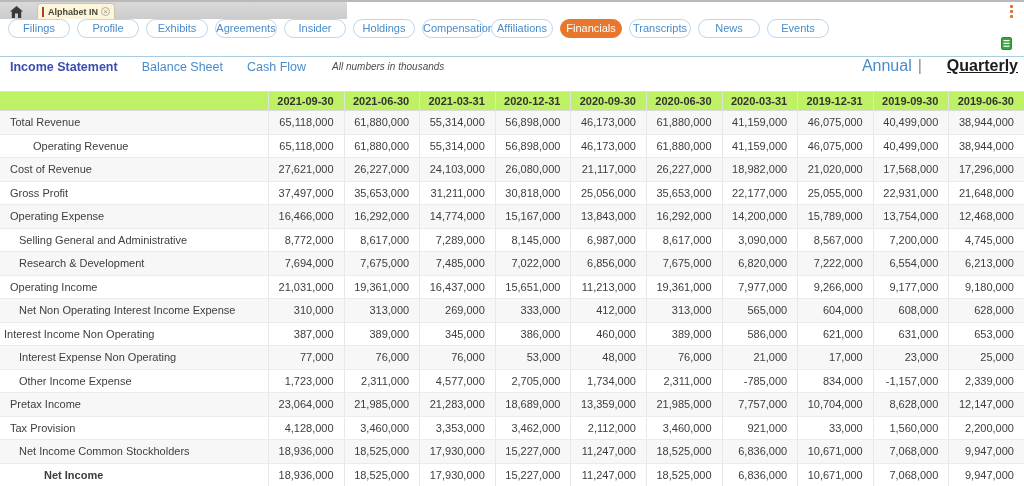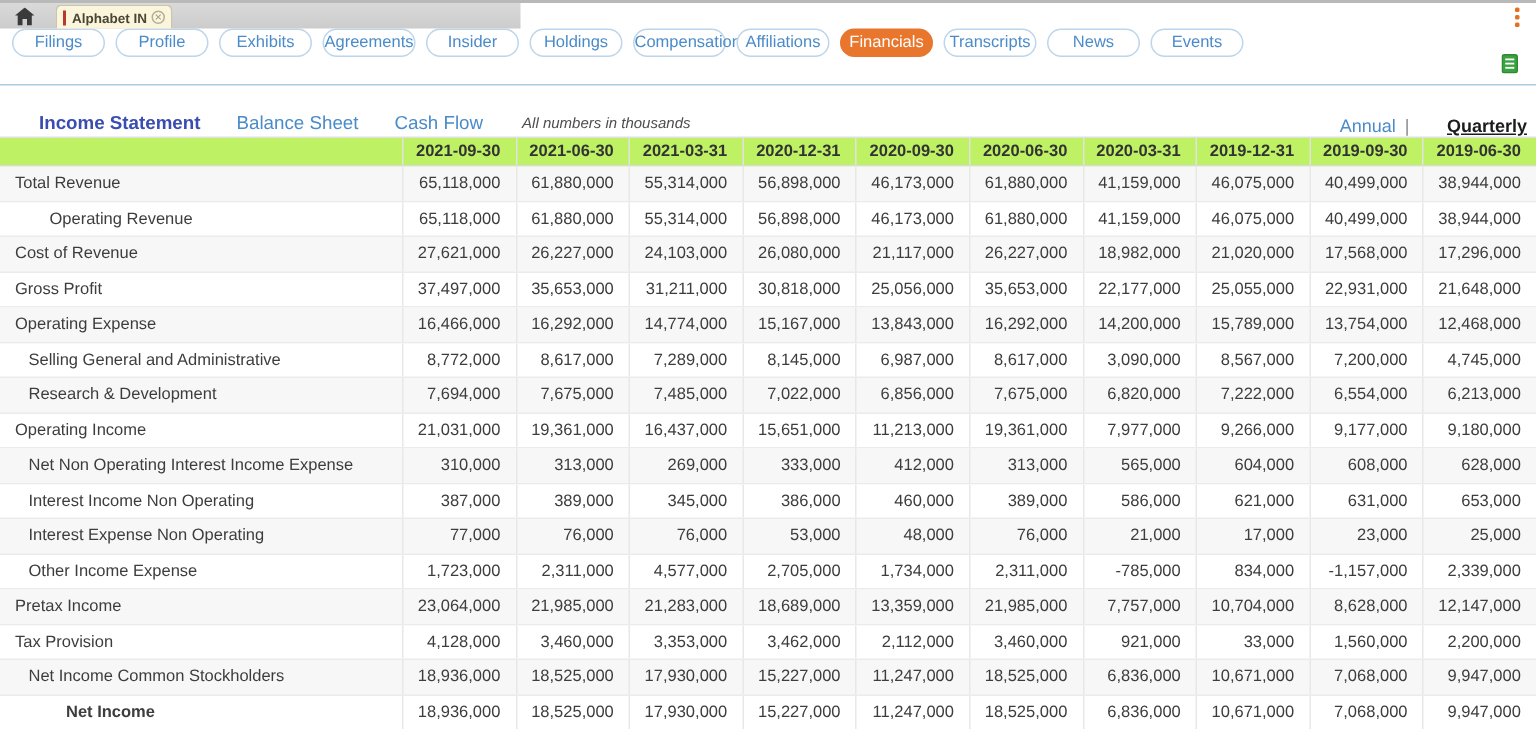--- a/index.html
+++ b/index.html
@@ -29,27 +29,27 @@
   .pill { border:1px solid #bcd6ec; border-radius:10px; background:#fff; color:#4a8bc9;
           font-size:11px; line-height:11px; padding:3px 0; width:62px; text-align:center;
           margin-right:7px; white-space:nowrap; }
   .pill-active { background:#e8762c; border-color:#e8762c; color:#fff; }
 
   
   .export-row { position:relative; height:16px; background:#fff; }
   .export-icon { position:absolute; right:12px; bottom:2px; }
 
   
-  .stmt-bar { height:35px; border-top:1px solid #abcbe1; display:flex; align-items:flex-end;
-              justify-content:space-between; padding:0 6px 0 26px; background:#fff; }
+  .stmt-bar { height:35px; border-top:1px solid #abcbe1; display:flex; align-items:flex-start;
+              justify-content:space-between; padding:0 6px 0 10px; background:#fff; }
   .stmt-left { display:flex; align-items:center; }
   .stmt-tab { font-size:12.5px; color:#4a8bc9; margin-right:24px; white-space:nowrap; }
   .stmt-tab-active { color:#3a4db0; font-weight:bold; }
   .stmt-note { font-size:10px; font-style:italic; color:#4d4d4d; margin-left:2px; }
-  .period-toggle { font-size:12px; display:flex; align-items:center; }
+  .period-toggle { font-size:16px; display:flex; align-items:center; }
   .period-annual { color:#4a8bc9; }
   .period-sep { color:#8a8a8a; margin:0 6px; }
   .period-quarterly { color:#1c1c1c; font-weight:bold; text-decoration:underline;margin-left:19px; }
 
   
   .fin-table { width:1024px; border-top:1px solid #e0e0e0; }
   .thead { display:flex; height:19px; background:#bef264; border-bottom:1px solid #dadada; }
   .th-label { width:268px; flex:none; }
   .th { flex:1; font-size:11px; font-weight:bold; color:#333; text-align:right;
         padding-right:10px; line-height:18px; border-left:1px solid #e2e2e2; white-space:nowrap; }
@@ -248,21 +248,21 @@
         <div class="td">269,000</div>
         <div class="td">333,000</div>
         <div class="td">412,000</div>
         <div class="td">313,000</div>
         <div class="td">565,000</div>
         <div class="td">604,000</div>
         <div class="td">608,000</div>
         <div class="td">628,000</div>
       </div>
       <div class="trow">
-        <div class="td-label" style="padding-left: 19px;">Interest Income Non Operating</div>
+        <div class="td-label" style="padding-left: 4px;">Interest Income Non Operating</div>
         <div class="td">387,000</div>
         <div class="td">389,000</div>
         <div class="td">345,000</div>
         <div class="td">386,000</div>
         <div class="td">460,000</div>
         <div class="td">389,000</div>
         <div class="td">586,000</div>
         <div class="td">621,000</div>
         <div class="td">631,000</div>
         <div class="td">653,000</div>

